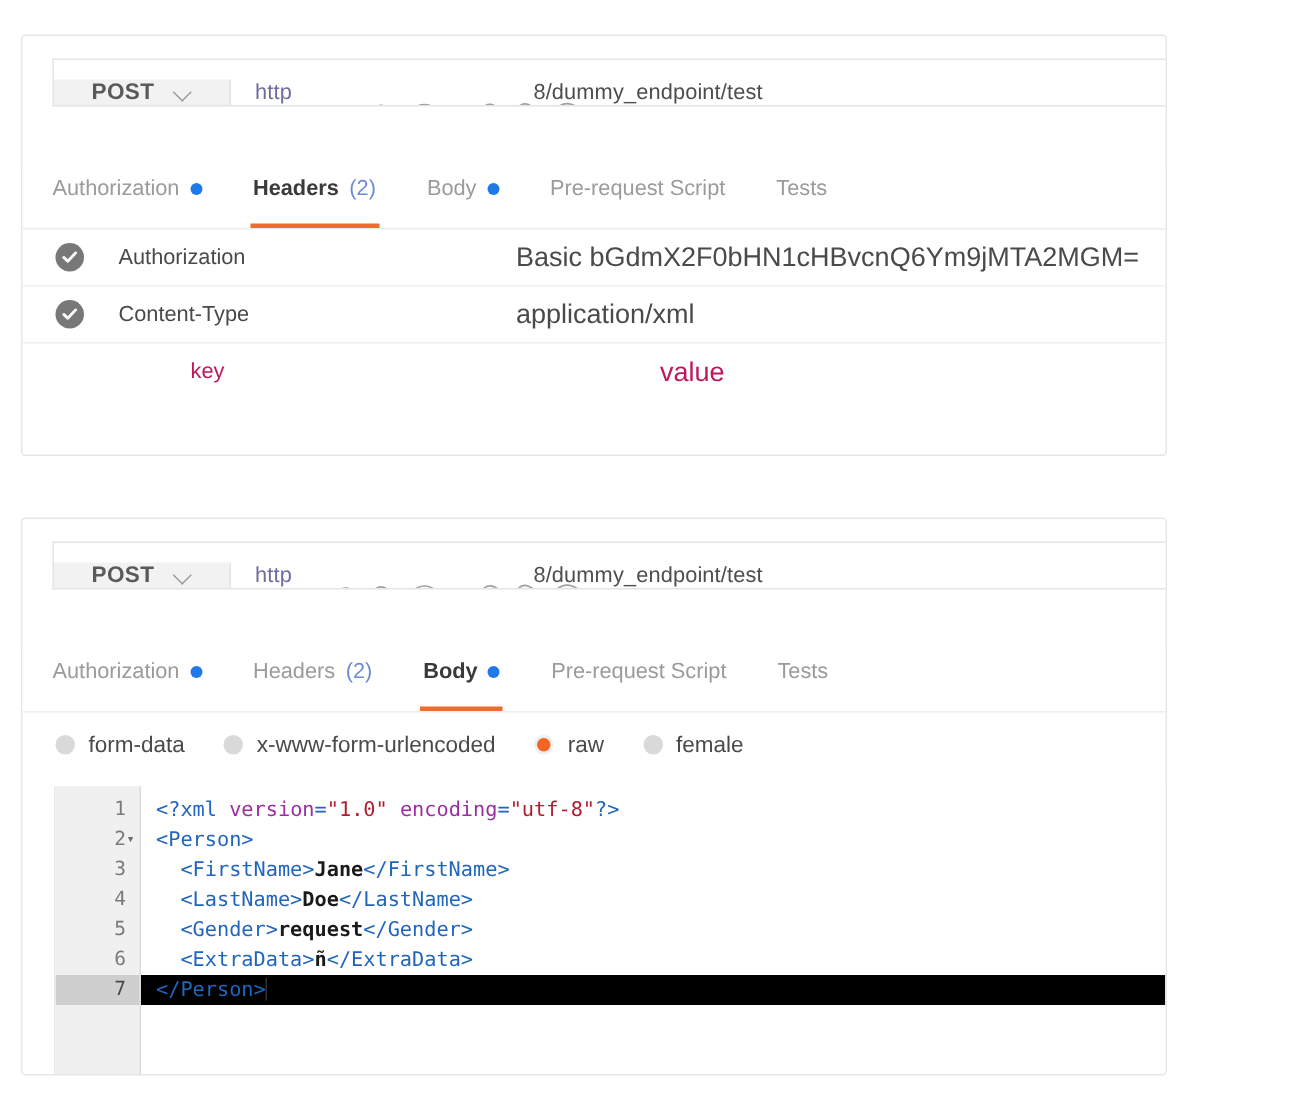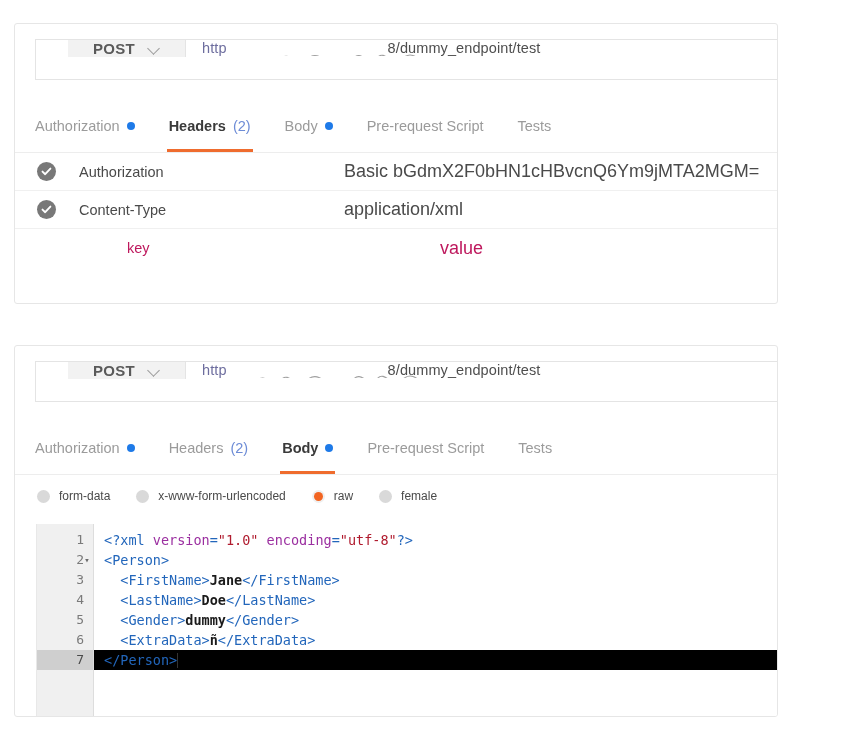--- a/index.html
+++ b/index.html
@@ -31,28 +31,27 @@
   }
   #panel-headers { left: 14px; top: 23px; width: 764px; height: 281px; }
   #panel-body    { left: 14px; top: 345px; width: 764px; height: 372px; }
 
   
   .urlbar {
     position: absolute;
     left: 20px;
     top: 15px;
     right: 0px;
-    height: 41px;
-    display: flex;
-    align-items: flex-start;
+    height: 32px;
+    display: flex;
+    align-items: flex-end;
     border: 1px solid #e4e4e4;
     border-right: none;
     background: #ffffff;
     box-sizing: border-box;
-    padding-left: 32px;
   }
   .method-box {
     width: 118px;
     background: #f2f2f2;
     border-right: 1px solid #e4e4e4;
     display: flex;
     align-items: center;
     justify-content: center;
     gap: 14px;
     box-sizing: border-box;
@@ -220,21 +219,21 @@
     display: flex;
     align-items: center;
     padding-left: 22px;
     box-sizing: border-box;
   }
   .radio-item {
     display: flex;
     align-items: center;
     gap: 9px;
     margin-right: 26px;
-    font-size: 12px;
+    font-size: 15px;
     color: #4a4a4a;
     cursor: pointer;
     white-space: nowrap;
   }
   .radio {
     width: 13px;
     height: 13px;
     border-radius: 50%;
     background: #d9d9d9;
     display: inline-block;
@@ -499,20 +498,20 @@
           <div class="gline">5</div>
           <div class="gline">6</div>
           <div class="gline active">7</div>
           <div class="gline" style="height: 22px;"></div>
         </div>
       <div class="code">
           <div class="cline"><span class="pi">&lt;?xml </span><span class="attr">version</span><span class="pi">=</span><span class="str">"1.0"</span><span class="pi"> </span><span class="attr">encoding</span><span class="pi">=</span><span class="str">"utf-8"</span><span class="pi">?&gt;</span></div>
           <div class="cline"><span class="tag">&lt;Person&gt;</span></div>
           <div class="cline"><span class="tag">  &lt;FirstName&gt;</span><span class="txt">Jane</span><span class="tag">&lt;/FirstName&gt;</span></div>
           <div class="cline"><span class="tag">  &lt;LastName&gt;</span><span class="txt">Doe</span><span class="tag">&lt;/LastName&gt;</span></div>
-          <div class="cline"><span class="tag">  &lt;Gender&gt;</span><span class="txt">dummy</span><span class="tag">&lt;/Gender&gt;</span></div>
+          <div class="cline"><span class="tag">  &lt;Gender&gt;</span><span class="txt">request</span><span class="tag">&lt;/Gender&gt;</span></div>
           <div class="cline"><span class="tag">  &lt;ExtraData&gt;</span><span class="txt">ñ</span><span class="tag">&lt;/ExtraData&gt;</span></div>
           <div class="cline active"><span class="tag">&lt;/Person&gt;</span><span class="caret"></span></div>
         </div>
     </div>
   </div>
 
 </div>
 
 </body></html>

